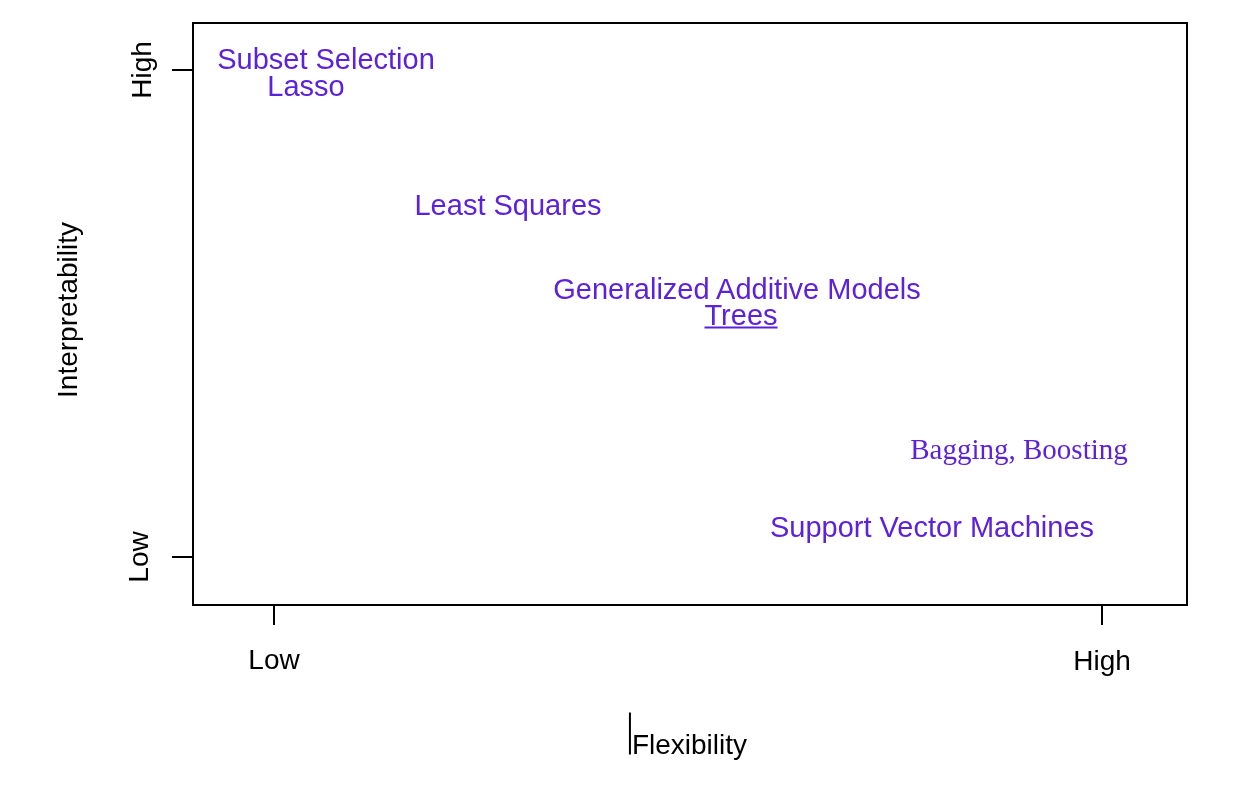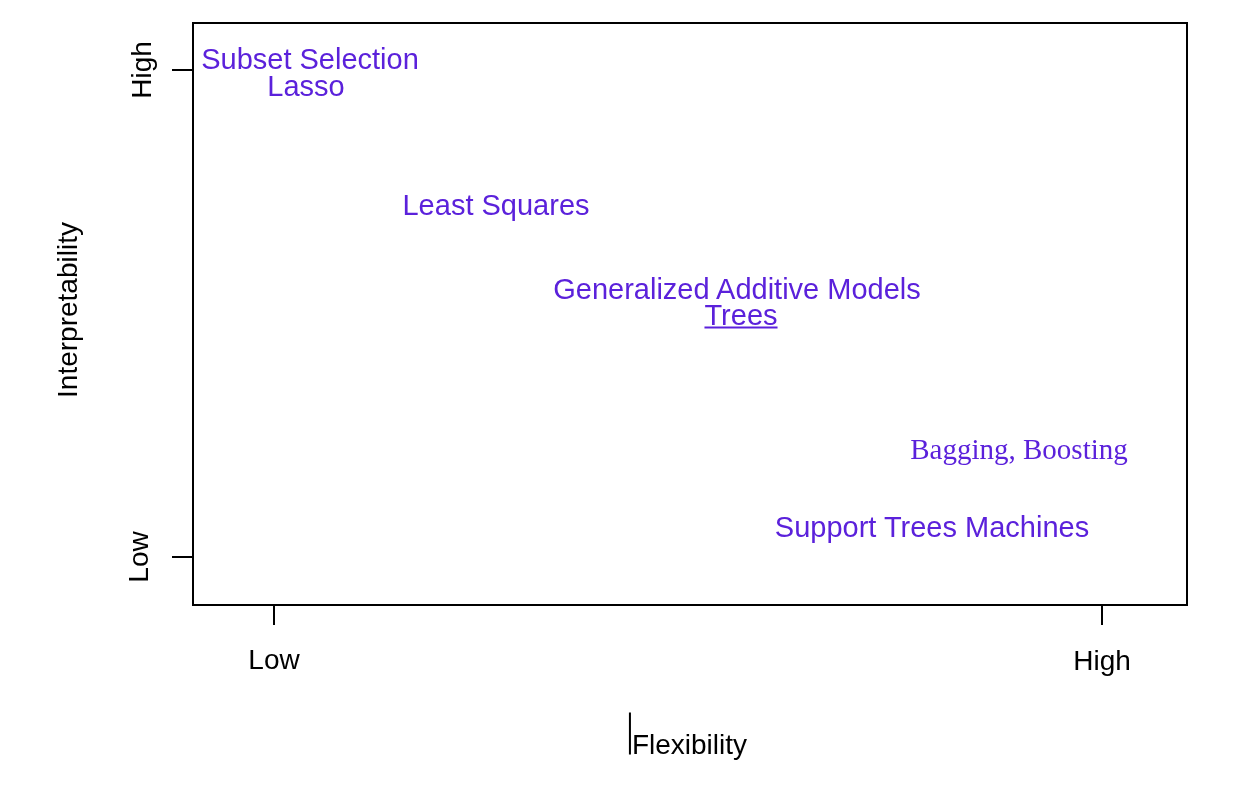--- a/index.html
+++ b/index.html
@@ -86,21 +86,21 @@
   <div class="axis-text" style="left:274px; top:660px;">Low</div>
   <div class="axis-text" style="left:1102px; top:661px;">High</div>
 
   <div class="axis-text rot" style="left:68px; top:310px;">Interpretability</div>
 
   <div class="xlabel-row">
     <span class="text-cursor"></span>
     <span class="axis-text" style="position:static; transform:none;margin-top:23px;">Flexibility</span>
   </div>
 
-  <div class="annotation" style="left:310px; top:59px;text-align:right;">Subset Selection</div>
+  <div class="annotation" style="left:326px; top:59px;text-align:right;">Subset Selection</div>
   <div class="annotation" style="left:306px; top:86px;">Lasso</div>
-  <div class="annotation" style="left:496px; top:205px;">Least Squares</div>
+  <div class="annotation" style="left:508px; top:205px;">Least Squares</div>
   <div class="annotation" style="left:737px; top:289px;">Generalized Additive Models</div>
   <div class="annotation" style="left:741px; top:315px;text-decoration:underline;">Trees</div>
   <div class="annotation" style="left:1019px; top:449px;font-family:Liberation Serif, serif;">Bagging, Boosting</div>
-  <div class="annotation" style="left:932px; top:527px;">Support Trees Machines</div>
+  <div class="annotation" style="left:932px; top:527px;">Support Vector Machines</div>
 
 </div>
 
 </body></html>

